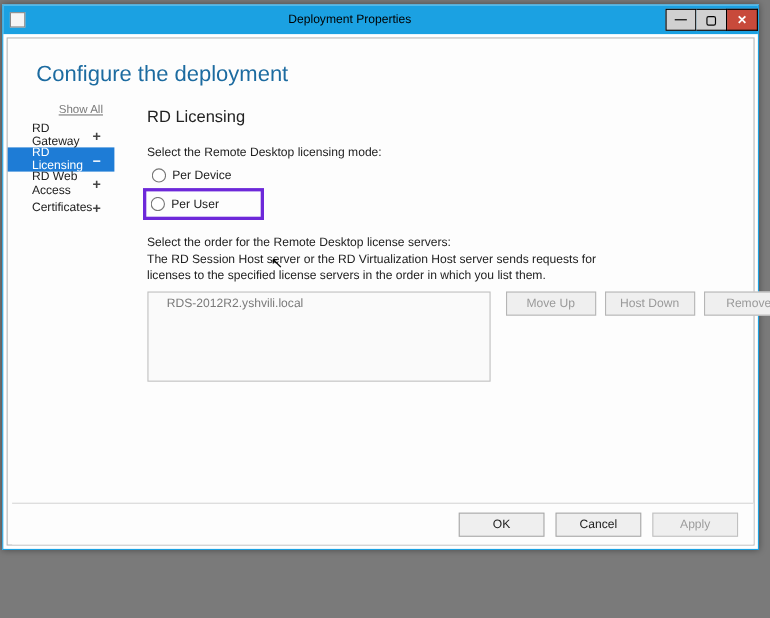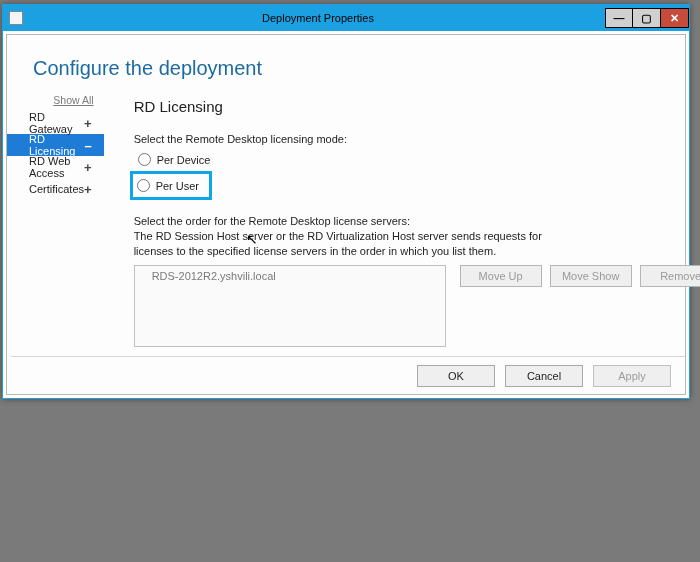--- a/index.html
+++ b/index.html
@@ -10,21 +10,21 @@
       width: 700px;
       height: 562px;
       position: relative;
       overflow: hidden;
     }
     .window {
       position: absolute;
       left: 2px;
       top: 4px;
       width: 688px;
-      height: 395px;
+      height: 496px;
       background: #fff;
       border: 1px solid #1ba1e2;
       box-shadow: 0 0 6px rgba(0,0,0,0.4);
     }
     .titlebar {
       height: 26px;
       background: #1ba1e2;
       display: flex;
       align-items: center;
       padding-left: 6px;
@@ -120,23 +120,23 @@
     .label { font-size: 11px; margin-bottom: 6px; }
     .radio-row {
       display: flex;
       align-items: center;
       gap: 6px;
       margin: 3px 0 3px 0;
       padding: 2px 4px;
     }
     .radio-row input { margin: 0; }
     .highlight {
-      border: 3px solid #0ea5e9;
+      border: 3px solid #6d28d9;
       display: inline-flex;
-      padding-right: 6px;
+      padding-right: 34px;
       margin-left: -4px;
     }
     .cursor {
       position: absolute;
       left: 239px; top: 196px;
       font-size: 14px;
       color: #000;
       pointer-events: none;
     }
     .spec-label { margin: 8px 0 6px 0; }
@@ -253,21 +253,21 @@
           <div>Select the order for the Remote Desktop license servers:</div>
           <div>The RD Session Host server or the RD Virtualization Host server sends requests for licenses to the specified license servers in the order in which you list them.</div>
         </div>
 
         <div class="row" style="align-items: flex-start;">
           <div class="listbox">
             <div>RDS-2012R2.yshvili.local</div>
           </div>
           <div class="side-btns">
             <button class="action-btn">Move Up</button>
-            <button class="action-btn">Move Show</button>
+            <button class="action-btn">Host Down</button>
             <button class="action-btn">Remove</button>
           </div>
         </div>
       </div>
     </div>
 
     <div class="footer">
       <button class="fbtn">OK</button>
       <button class="fbtn">Cancel</button>
       <button class="fbtn disabled">Apply</button>

